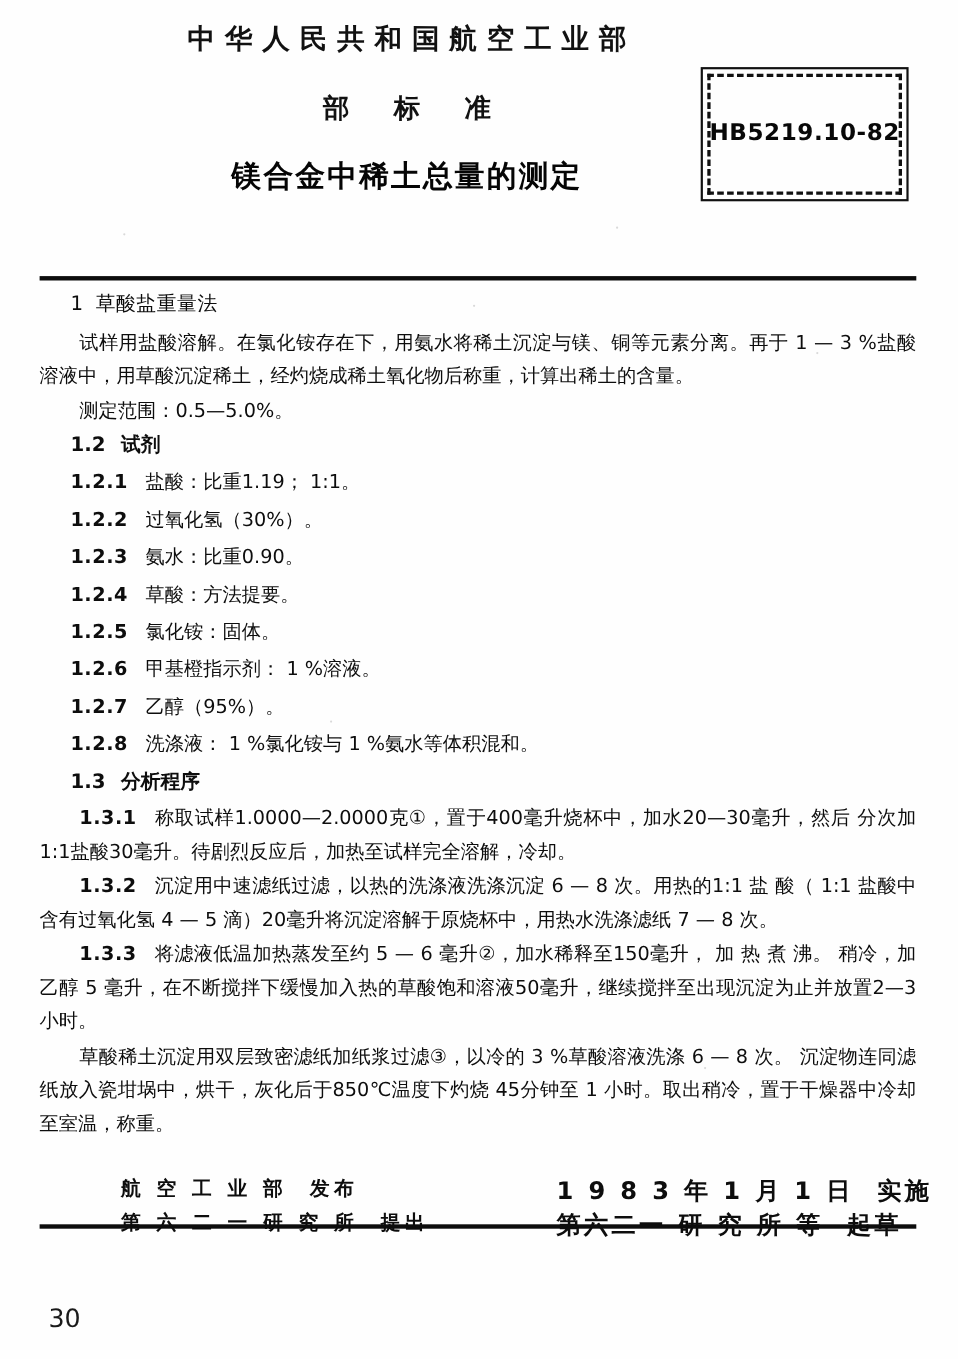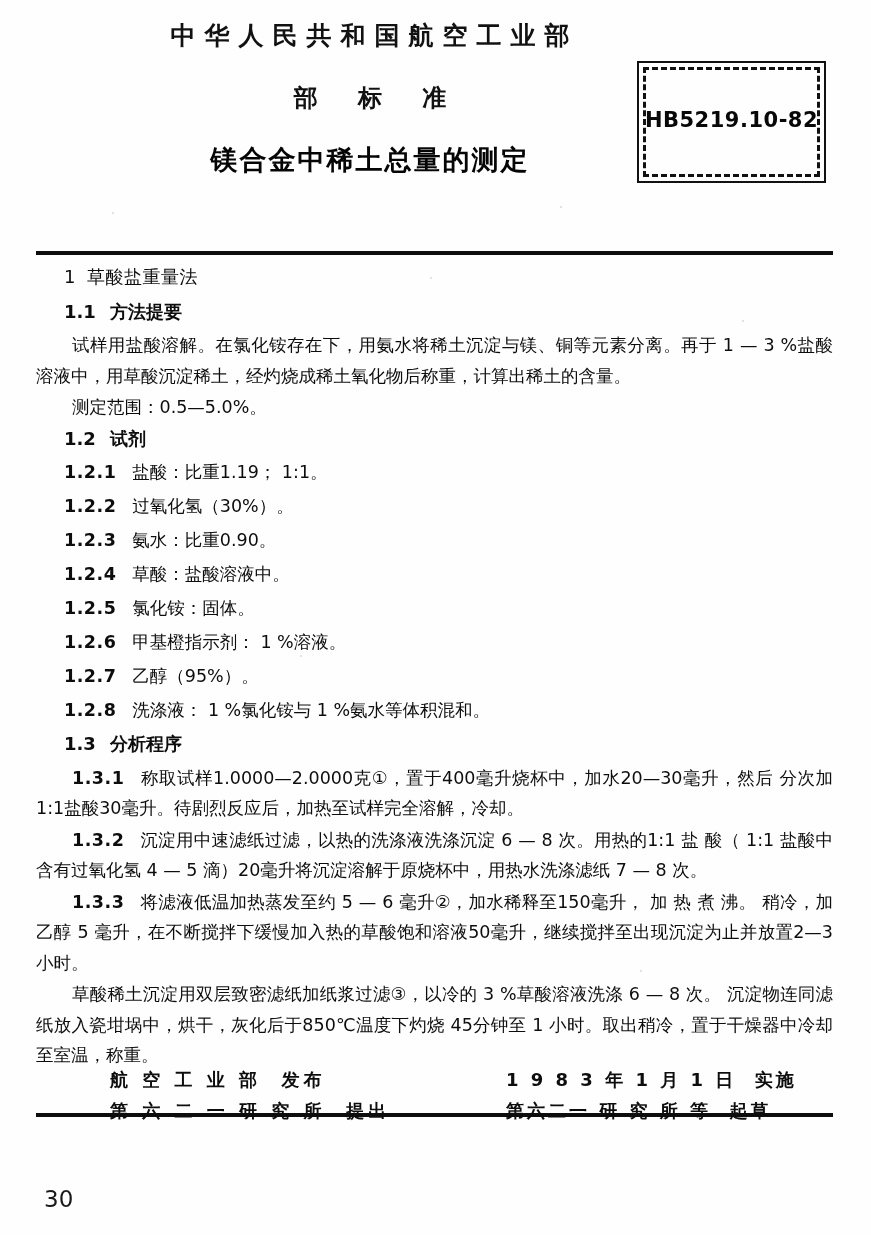--- a/index.html
+++ b/index.html
@@ -182,21 +182,21 @@
     font-size: 18px;
     font-weight: bold;
     letter-spacing: 4px;
     color: #0d0d0d;
     white-space: pre;
   }
   .footer-right {
     position: absolute;
     left: 470px;
     top: 0;
-    font-size: 18px;
+    font-size: 22px;
     font-weight: bold;
     letter-spacing: 3px;
     color: #0d0d0d;
     white-space: pre;
   }
   .page-number {
     position: absolute;
     left: 44px;
     top: 1186px;
     font-size: 23px;
@@ -231,42 +231,39 @@
   </div>
 
   <div class="rule rule-top"></div>
 
   <div class="body-area">
 
     <div class="blk heading1">
       <span class="num">1</span><span>草酸盐重量法</span>
     </div>
 
-    <div class="blk heading2">
-      <span class="num">1.1</span><span>方法提要</span>
-    </div>
 
     <div class="blk para-plain">试样用盐酸溶解。在氯化铵存在下，用氨水将稀土沉淀与镁、铜等元素分离。再于 1 — 3 %盐酸溶液中，用草酸沉淀稀土，经灼烧成稀土氧化物后称重，计算出稀土的含量。</div>
     <div class="blk para-plain">测定范围：0.5—5.0%。</div>
 
     <div class="blk heading2">
       <span class="num">1.2</span><span>试剂</span>
     </div>
 
     <div class="blk item">
       <span class="num">1.2.1</span><span>盐酸：比重1.19； 1:1。</span>
     </div>
     <div class="blk item">
       <span class="num">1.2.2</span><span>过氧化氢（30%）。</span>
     </div>
     <div class="blk item">
       <span class="num">1.2.3</span><span>氨水：比重0.90。</span>
     </div>
     <div class="blk item">
-      <span class="num">1.2.4</span><span>草酸：盐酸溶液中。</span>
+      <span class="num">1.2.4</span><span>草酸：方法提要。</span>
     </div>
     <div class="blk item">
       <span class="num">1.2.5</span><span>氯化铵：固体。</span>
     </div>
     <div class="blk item">
       <span class="num">1.2.6</span><span>甲基橙指示剂： 1 %溶液。</span>
     </div>
     <div class="blk item">
       <span class="num">1.2.7</span><span>乙醇（95%）。</span>
     </div>

